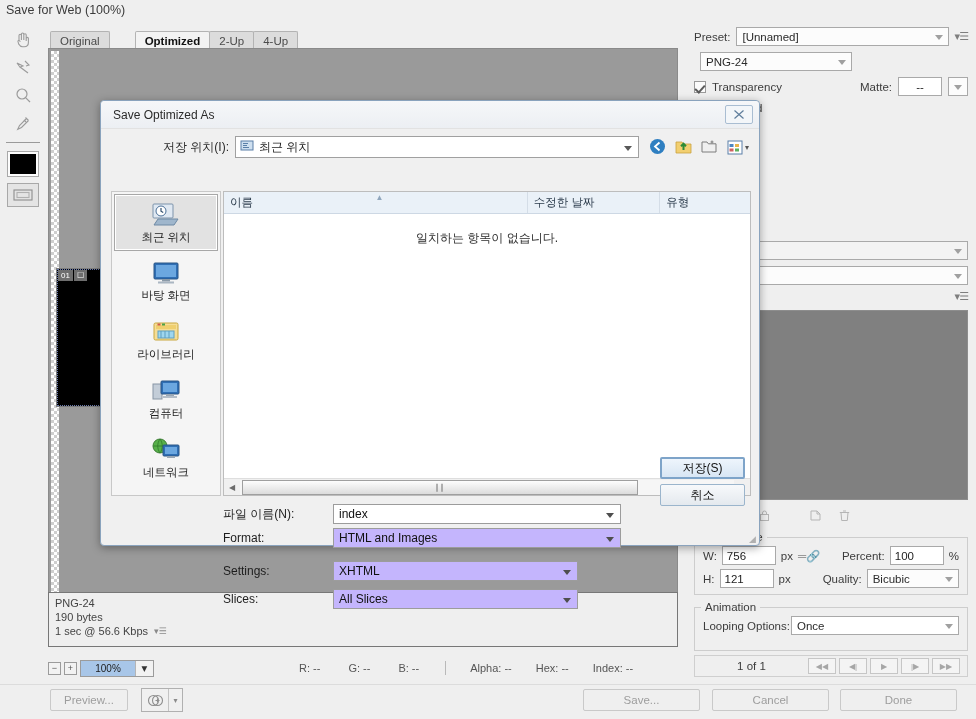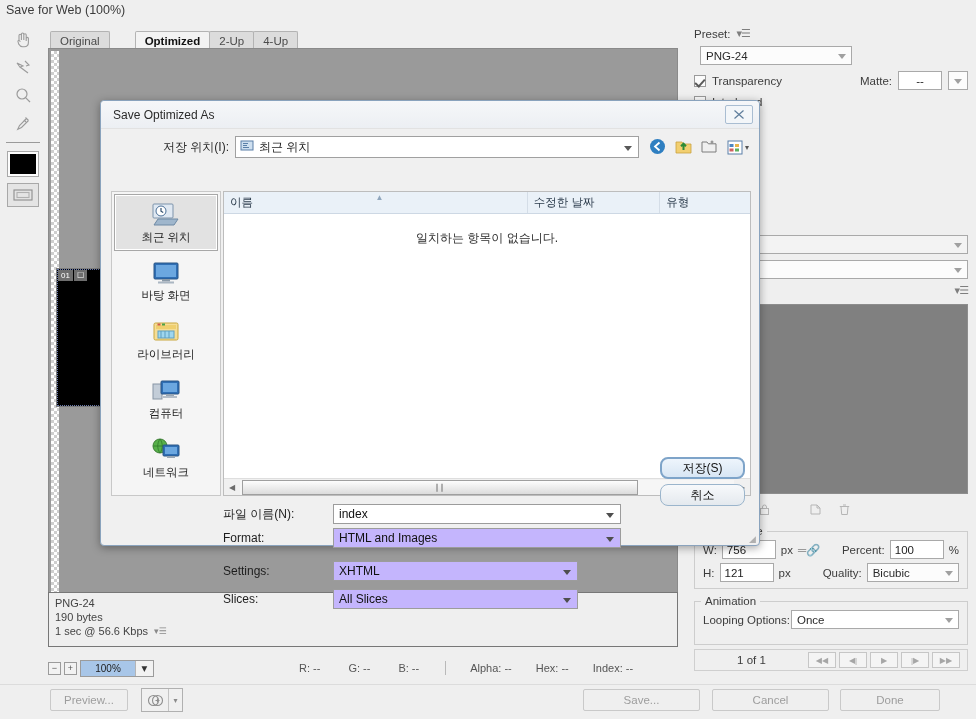--- a/index.html
+++ b/index.html
@@ -162,21 +162,21 @@
   .hs-track { flex:1; height:15px; position:relative; background:#f6f6f6; }
   .hs-thumb { position:absolute; left:2px; top:0; width:396px; height:15px; background:linear-gradient(180deg,#fdfdfd,#dcdcdc); border:1px solid #9f9f9f; display:flex; align-items:center; justify-content:center; color:#8b8b8b; font-size:8px; letter-spacing:1px; }
 
   .formgrid { position:absolute; left:122px; top:375px; }
   .frow { display:flex; align-items:center; margin-bottom:4px; }
   .frow .fl { width:110px; font-size:12px; color:#1d1d1d; }
   .fld { height:20px; border:1px solid #9c9c9c; background:#fff; position:relative; display:flex; align-items:center; padding:0 18px 0 5px; font-size:12px; color:#111; }
   .fld::after { content:""; position:absolute; right:6px; top:8px; border-left:4px solid transparent; border-right:4px solid transparent; border-top:5px solid #4e4e4e; }
   .fld.grey { background:#c4b5fd; }
   .dbtn {
-    position:absolute; width:85px; height:22px; border:1px solid #9bb5cc; border-radius:8px;
+    position:absolute; width:85px; height:22px; border:1px solid #9bb5cc; border-radius:2px;
     display:flex; align-items:center; justify-content:center; font-size:12px; color:#111;
     background:linear-gradient(180deg,#f7f9fb,#e4e9ee);
   }
   .dbtn.primary { border:2px solid #7ea4c9; background:linear-gradient(180deg,#eef5fc,#d8e6f4); }
   .grip { position:absolute; right:3px; bottom:2px; color:#b0b0b0; font-size:9px; }
 </style>
 </head>
 <body>
 
 <div class="win-title">Save for Web (100%)</div>
@@ -267,20 +267,23 @@
   <div style="width:24px"></div>
   <div class="ro-item">Hex: --</div>
   <div style="width:24px"></div>
   <div class="ro-item">Index: --</div>
 </div>
 
 <div class="rpanel">
 
   <div class="row">
     <span class="lbl">Preset:</span>
+    <div class="sel" style="flex:1">
+      <span>[Unnamed]</span>
+    </div>
     <span class="panelmenu">▾☰</span>
   </div>
 
   <div class="row">
     <div class="sel" style="width:152px;margin-left:6px">
       <span>PNG-24</span>
     </div>
   </div>
 
   <div class="row">
@@ -400,21 +403,21 @@
       <div class="pbtn">|▶</div>
       <div class="pbtn">▶▶</div>
     </div>
   </div>
 </div>
 
 <div class="actionbar">
   <div class="abtn" style="left:50px;top:4px;width:78px;">Preview...</div>
   <div class="abtn" style="left:583px;top:4px;width:117px;">Save...</div>
   <div class="abtn" style="left:712px;top:4px;width:117px;">Cancel</div>
-  <div class="abtn" style="left:840px;top:4px;width:100px;">Done</div>
+  <div class="abtn" style="left:840px;top:4px;width:117px;">Done</div>
 </div>
 <div class="browser-btn">
   <div class="browser-ico">
     <svg width="17" height="17" viewBox="0 0 17 17" fill="none" stroke="#8e8e8e" stroke-width="1.1">
       <circle cx="6.5" cy="8.5" r="5"></circle>
         <circle cx="10.5" cy="8.5" r="5"></circle>
         <path d="M10.5 6.5v4M8.5 8.5h4"></path>
     </svg>
   </div>
   <div class="browser-arrow">▾</div>

